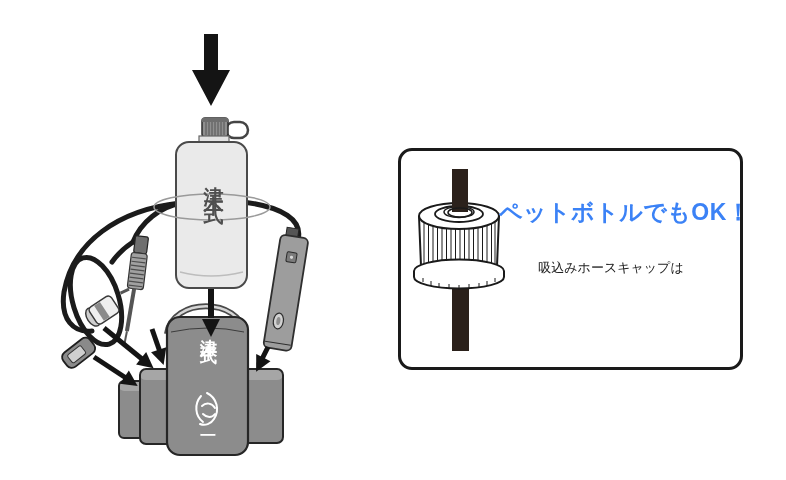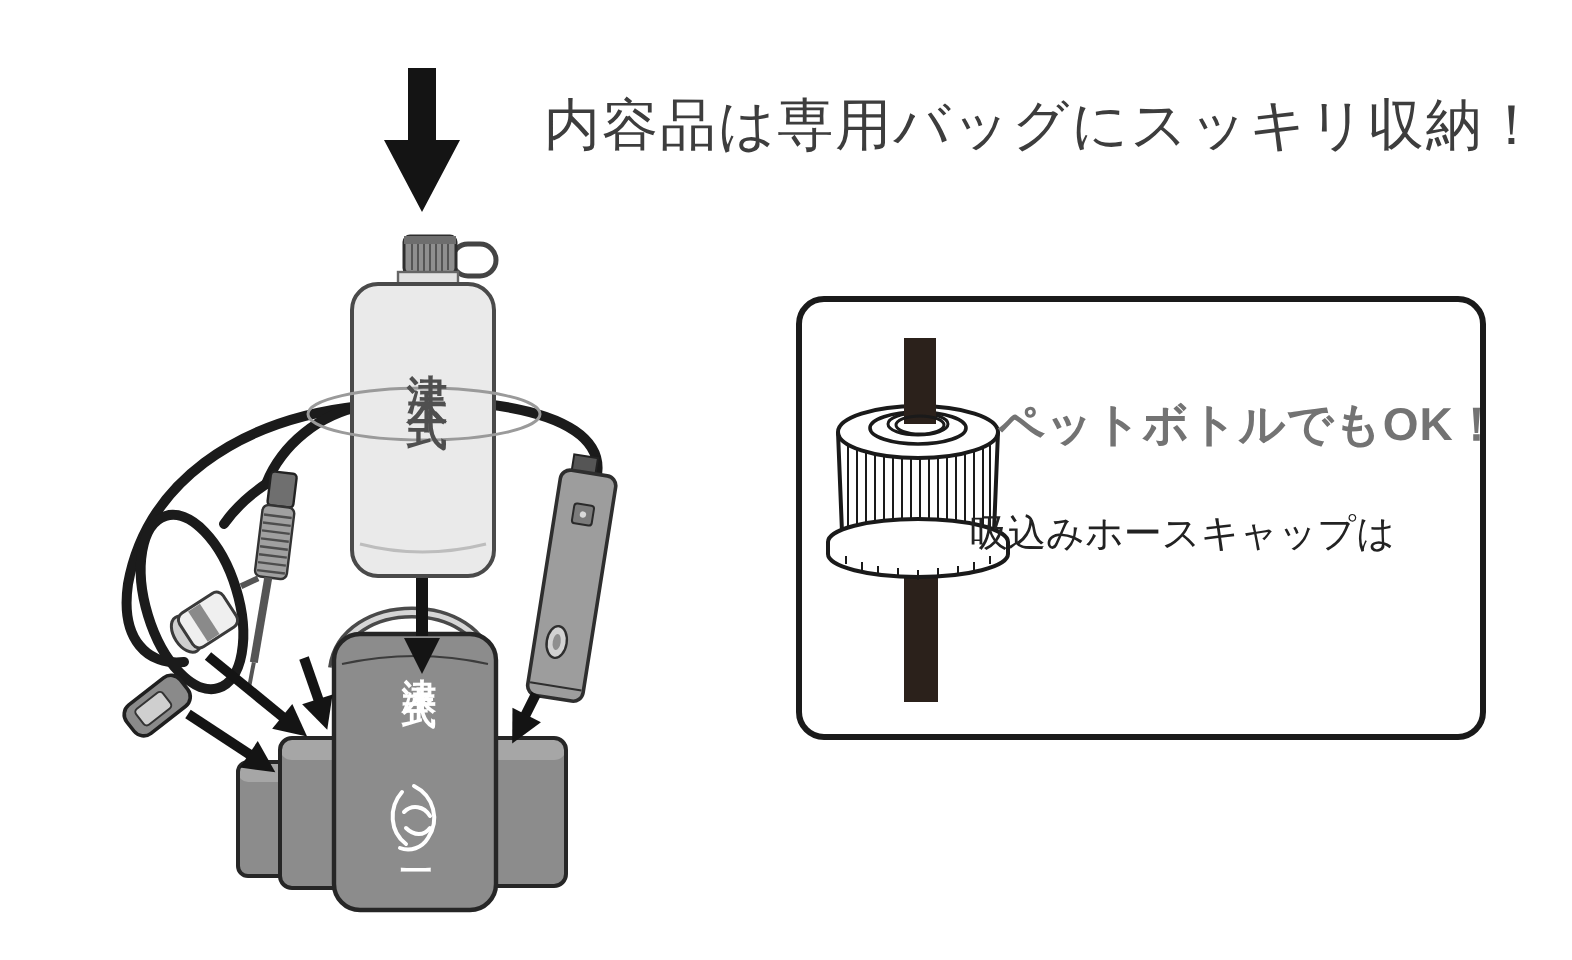--- a/index.html
+++ b/index.html
@@ -24,35 +24,34 @@
   .bag-dash{
     position:absolute;left:200px;top:426px;color:#ffffff;font-weight:bold;
     font-family:"DejaVu Serif","Liberation Serif",serif;font-size:16px;
   }
   .callout{
     position:absolute;left:398px;top:148px;width:339px;height:216px;
     background:#ffffff;border:3px solid #1a1a1a;border-radius:14px;
   }
   .callout-title{
     position:absolute;left:98px;top:46px;font-size:23px;font-weight:bold;
-    color:#737373;white-space:nowrap;letter-spacing:0.5px;
+    color:#3b82f6;white-space:nowrap;letter-spacing:0.5px;
   }
   .callout-body{
-    position:absolute;left:84px;top:101px;width:252px;
-    font-size:19px;line-height:31px;color:#222;white-space:nowrap;
+    position:absolute;left:84px;top:101px;width:252px;text-align:center;
+    font-size:13px;line-height:31px;color:#222;white-space:nowrap;
   }
   .diagram-svg{position:absolute;left:0;top:0;}
   .cap-svg{position:absolute;left:10px;top:8px;}
 </style>
 </head>
 <body>
 
 <div id="canvas">
 
-  <div class="headline">内容品は専用バッグにスッキリ収納！</div>
 
   <svg class="diagram-svg" width="340" height="480" viewBox="0 0 340 480">
 
     <g>
       <polygon points="204,34 218,34 218,70 230,70 211,106 192,70 204,70" fill="#141414"></polygon>
     </g>
 
     <g stroke="#1b1b1b" stroke-width="5" fill="none" stroke-linecap="round">
       <path d="M 243 202 C 283 207 303 220 298 240"></path>
       <path d="M 180 203 C 118 210 73 242 64 292 C 60 320 74 333 92 331"></path>

